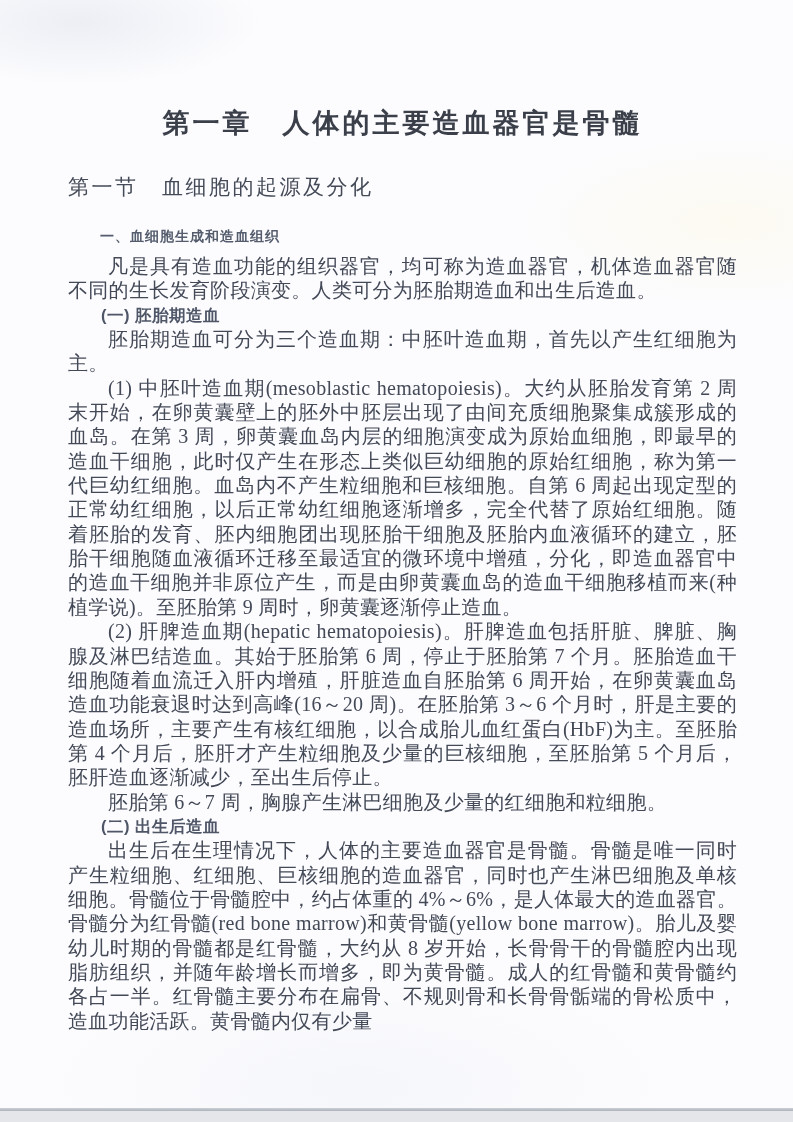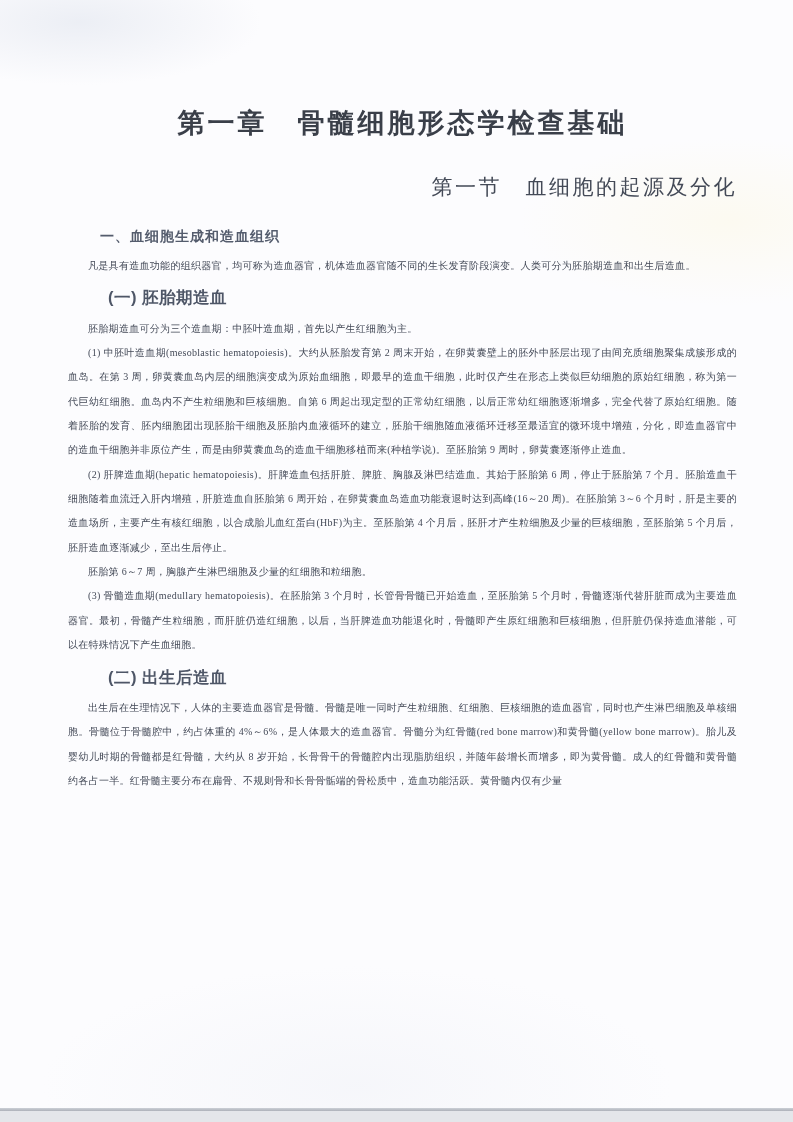--- a/index.html
+++ b/index.html
@@ -36,72 +36,71 @@
     margin: 0;
     text-align: center;
     font-size: 27px;
     font-weight: bold;
     letter-spacing: 3px;
     color: #3a3f49;
     line-height: 34px;
   }
   h2.section-title {
     margin: 33px 0 1px 0;
-    text-align: right;
+    text-align: left;
     font-size: 21px;
     font-weight: normal;
     letter-spacing: 2.5px;
     color: #444a57;
     line-height: 28px;
   }
   h3.heading-1 {
     margin: 22px 0 5px 0;
     padding-left: 32px;
     font-family: "Liberation Sans", "DejaVu Sans", sans-serif;
     font-size: 14px;
     font-weight: bold;
     letter-spacing: 1px;
     color: #545c6d;
     line-height: 26px;
   }
   p.body-para {
     margin: 0;
-    font-size: 10px;
+    font-size: 20px;
     line-height: 24.35px;
     letter-spacing: 0.3px;
     text-align: justify;
     text-indent: 2em;
     color: #434957;
   }
   p.subhead {
-    margin: 7px;
+    margin: 0;
     padding-left: 33px;
     font-family: "Liberation Sans", "DejaVu Sans", sans-serif;
     font-size: 16.5px;
     font-weight: bold;
     letter-spacing: 0.5px;
     color: #4e5667;
     line-height: 24.35px;
   }
 </style>
 </head>
 <body>
 
 <div class="page">
-  <h1 class="chapter-title">第一章　骨髓细胞形态学检查基础</h1>
+  <h1 class="chapter-title">第一章　人体的主要造血器官是骨髓</h1>
   <h2 class="section-title">第一节　血细胞的起源及分化</h2>
   <h3 class="heading-1">一、血细胞生成和造血组织</h3>
 
   <p class="body-para">凡是具有造血功能的组织器官，均可称为造血器官，机体造血器官随不同的生长发育阶段演变。人类可分为胚胎期造血和出生后造血。</p>
 
   <p class="subhead">(一) 胚胎期造血</p>
   <p class="body-para">胚胎期造血可分为三个造血期：中胚叶造血期，首先以产生红细胞为主。</p>
   <p class="body-para">(1) 中胚叶造血期(mesoblastic hematopoiesis)。大约从胚胎发育第 2 周末开始，在卵黄囊壁上的胚外中胚层出现了由间充质细胞聚集成簇形成的血岛。在第 3 周，卵黄囊血岛内层的细胞演变成为原始血细胞，即最早的造血干细胞，此时仅产生在形态上类似巨幼细胞的原始红细胞，称为第一代巨幼红细胞。血岛内不产生粒细胞和巨核细胞。自第 6 周起出现定型的正常幼红细胞，以后正常幼红细胞逐渐增多，完全代替了原始红细胞。随着胚胎的发育、胚内细胞团出现胚胎干细胞及胚胎内血液循环的建立，胚胎干细胞随血液循环迁移至最适宜的微环境中增殖，分化，即造血器官中的造血干细胞并非原位产生，而是由卵黄囊血岛的造血干细胞移植而来(种植学说)。至胚胎第 9 周时，卵黄囊逐渐停止造血。</p>
   <p class="body-para">(2) 肝脾造血期(hepatic hematopoiesis)。肝脾造血包括肝脏、脾脏、胸腺及淋巴结造血。其始于胚胎第 6 周，停止于胚胎第 7 个月。胚胎造血干细胞随着血流迁入肝内增殖，肝脏造血自胚胎第 6 周开始，在卵黄囊血岛造血功能衰退时达到高峰(16～20 周)。在胚胎第 3～6 个月时，肝是主要的造血场所，主要产生有核红细胞，以合成胎儿血红蛋白(HbF)为主。至胚胎第 4 个月后，胚肝才产生粒细胞及少量的巨核细胞，至胚胎第 5 个月后，胚肝造血逐渐减少，至出生后停止。</p>
   <p class="body-para">胚胎第 6～7 周，胸腺产生淋巴细胞及少量的红细胞和粒细胞。</p>
-  <p class="body-para">(3) 骨髓造血期(medullary hematopoiesis)。在胚胎第 3 个月时，长管骨骨髓已开始造血，至胚胎第 5 个月时，骨髓逐渐代替肝脏而成为主要造血器官。最初，骨髓产生粒细胞，而肝脏仍造红细胞，以后，当肝脾造血功能退化时，骨髓即产生原红细胞和巨核细胞，但肝脏仍保持造血潜能，可以在特殊情况下产生血细胞。</p>
 
   <p class="subhead">(二) 出生后造血</p>
   <p class="body-para">出生后在生理情况下，人体的主要造血器官是骨髓。骨髓是唯一同时产生粒细胞、红细胞、巨核细胞的造血器官，同时也产生淋巴细胞及单核细胞。骨髓位于骨髓腔中，约占体重的 4%～6%，是人体最大的造血器官。骨髓分为红骨髓(red bone marrow)和黄骨髓(yellow bone marrow)。胎儿及婴幼儿时期的骨髓都是红骨髓，大约从 8 岁开始，长骨骨干的骨髓腔内出现脂肪组织，并随年龄增长而增多，即为黄骨髓。成人的红骨髓和黄骨髓约各占一半。红骨髓主要分布在扁骨、不规则骨和长骨骨骺端的骨松质中，造血功能活跃。黄骨髓内仅有少量</p>
 </div>
 
 <div class="page-edge-line"></div>
 <div class="below-page"></div>
 
 </body></html>

